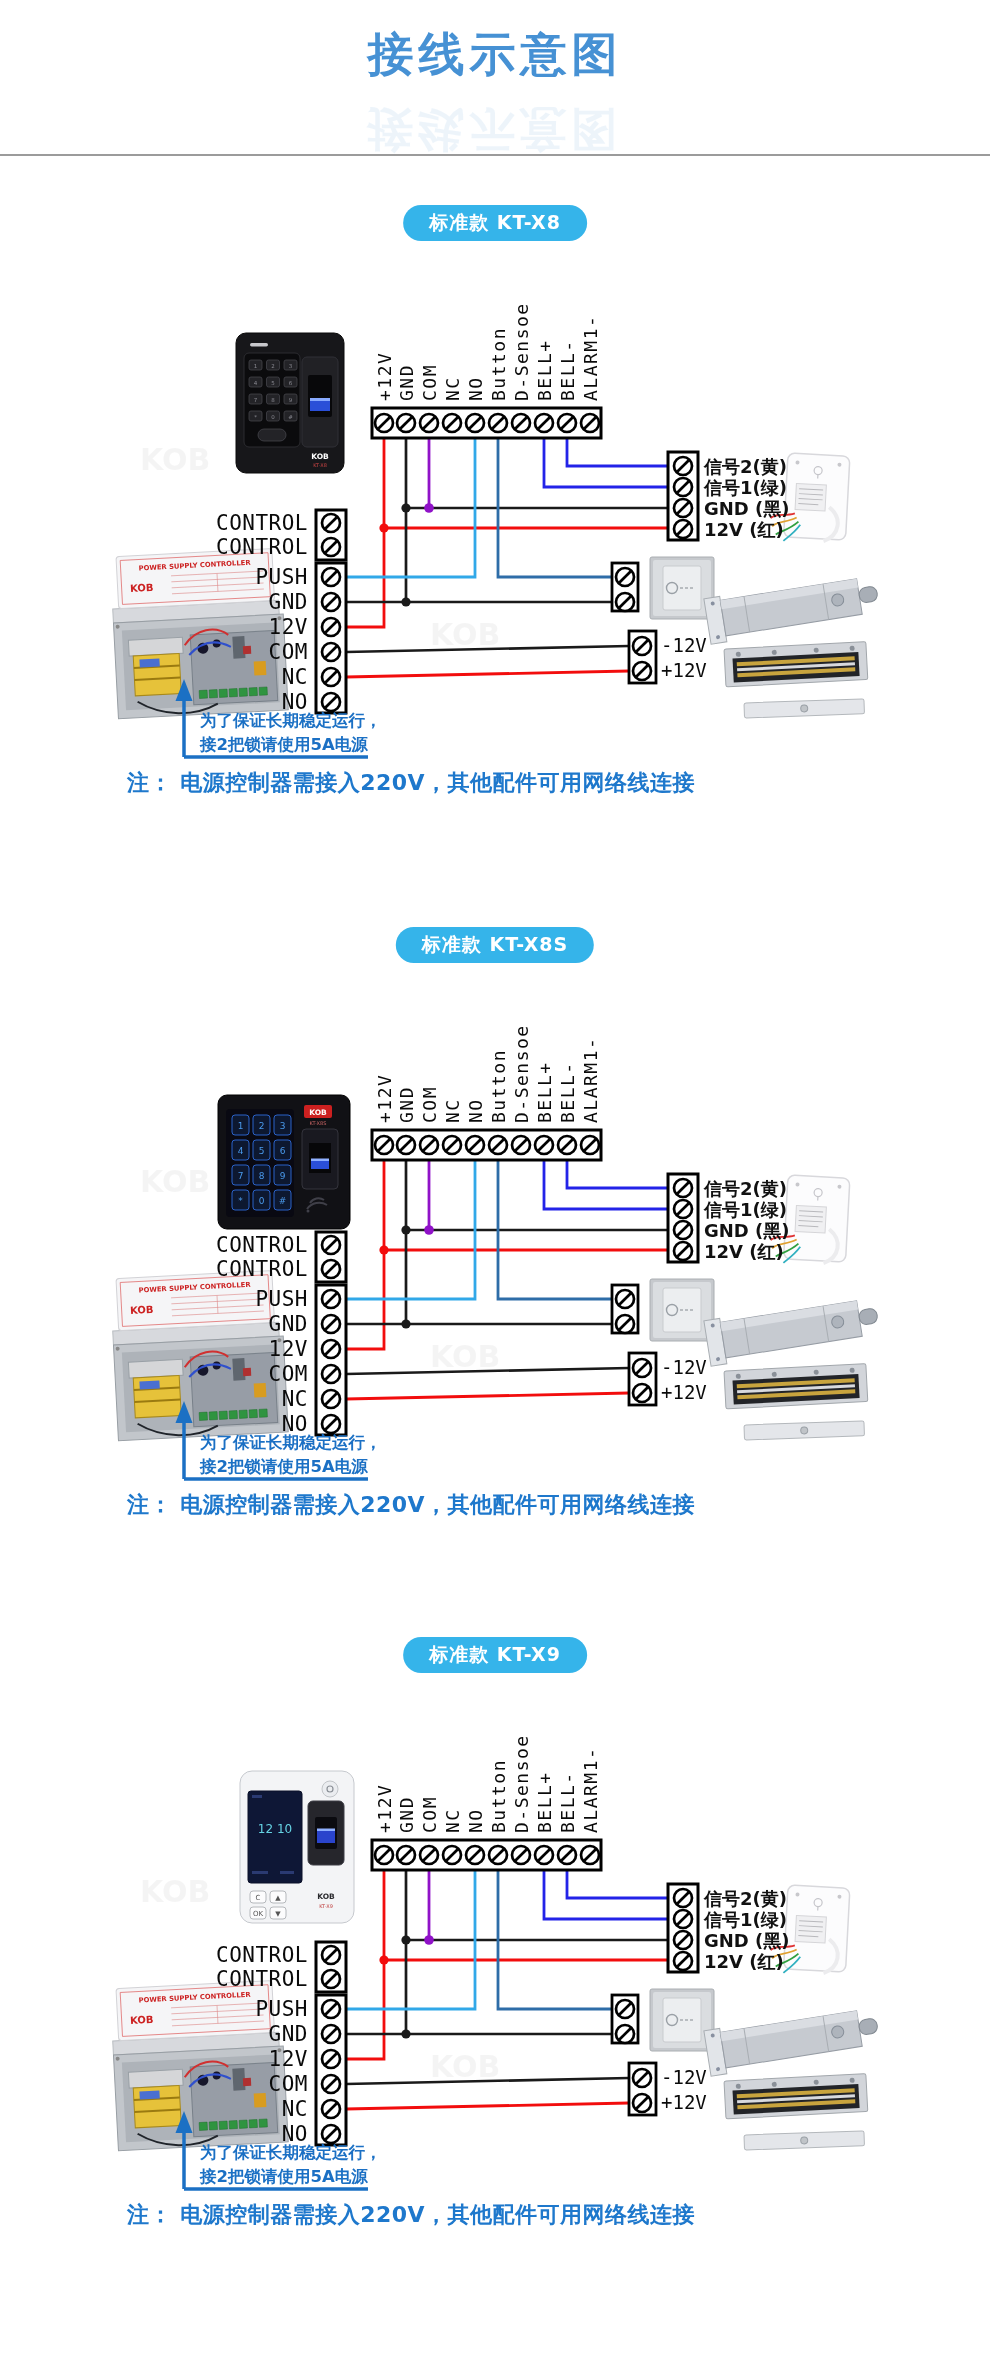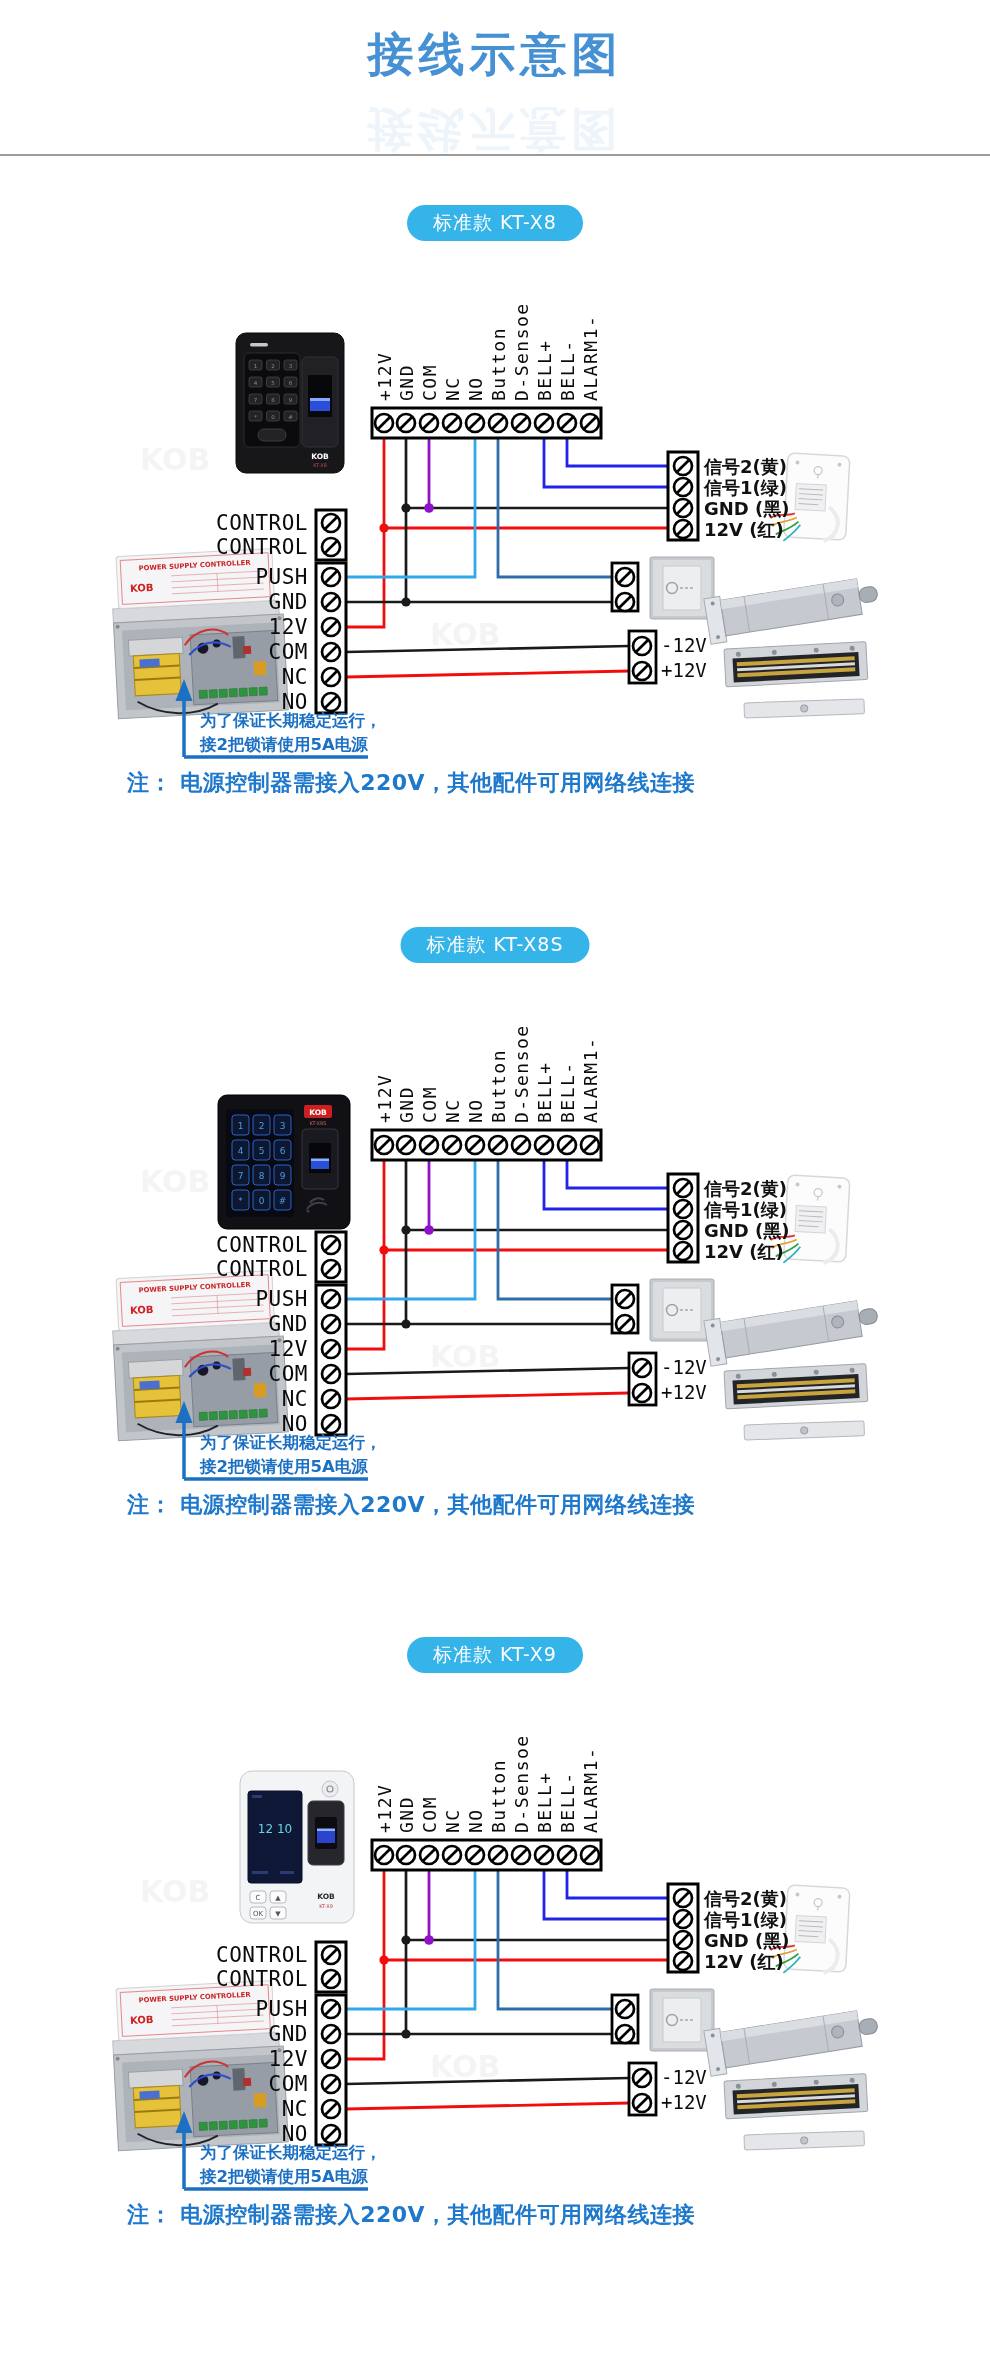--- a/index.html
+++ b/index.html
@@ -10,21 +10,21 @@
   .title-reflection{position:absolute;top:98px;left:0;width:100%;text-align:center;
          font-size:46px;font-weight:bold;color:#4691d4;letter-spacing:5px;
          transform:scaleY(-1);opacity:.09;pointer-events:none}
   .divider{position:absolute;top:154px;left:0;width:100%;height:0;border-top:2px solid #9b9b9b}
   #sections{position:absolute;inset:0}
   .section{position:absolute;left:0;width:990px;height:780px}
   .section:nth-child(1){top:205px}
   .section:nth-child(2){top:927px}
   .section:nth-child(3){top:1637px}
   .badge{position:absolute;top:0;left:50%;transform:translateX(-50%);
-         background:#35b4ea;color:#fff;font-size:19px;font-weight:normal;
+         background:#35b4ea;color:#fff;font-size:19px;font-weight:bold;
          padding:5px 26px;border-radius:18px;letter-spacing:1px;white-space:nowrap}
   svg.diagram{position:absolute;top:0;left:0;overflow:visible}
   .device-v{display:none}
   .v-x8 .dev-x8{display:inline}
   .v-x8s .dev-x8s{display:inline}
   .v-x9 .dev-x9{display:inline}
   .tl{font-family:"DejaVu Sans Mono","Liberation Mono",monospace;font-size:18px;letter-spacing:1.5px;fill:#0a0a0a}
   .tbig{font-family:"DejaVu Sans Mono","Liberation Mono",monospace;font-size:21px;letter-spacing:.5px;fill:#0a0a0a}
   .tcn{font-family:"DejaVu Sans","Liberation Sans",sans-serif;font-size:18px;font-weight:600;fill:#111}
   .tlock{font-family:"DejaVu Sans Mono","Liberation Mono",monospace;font-size:19px;fill:#0a0a0a}

